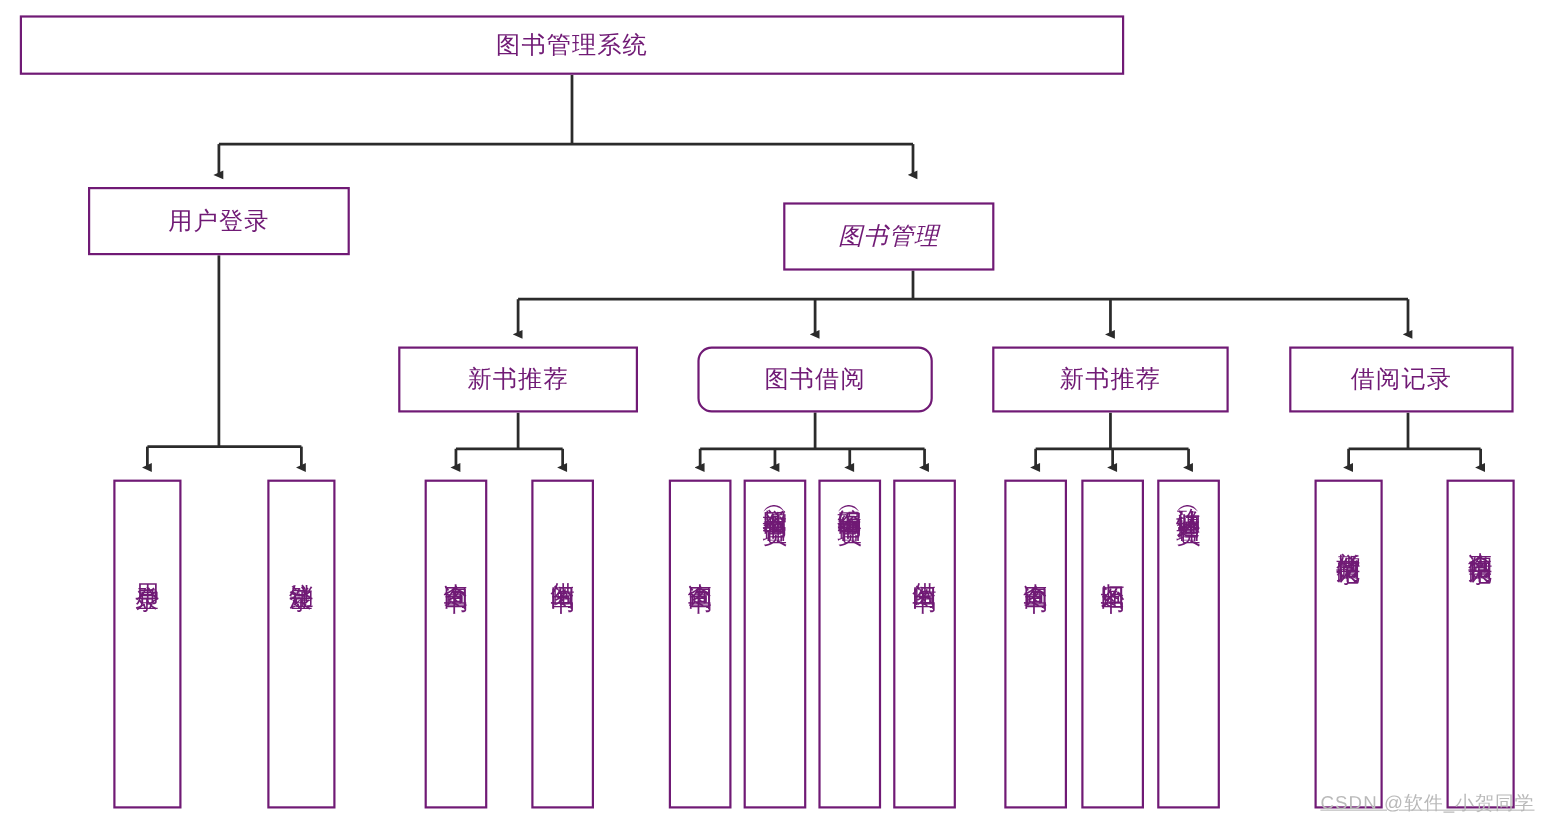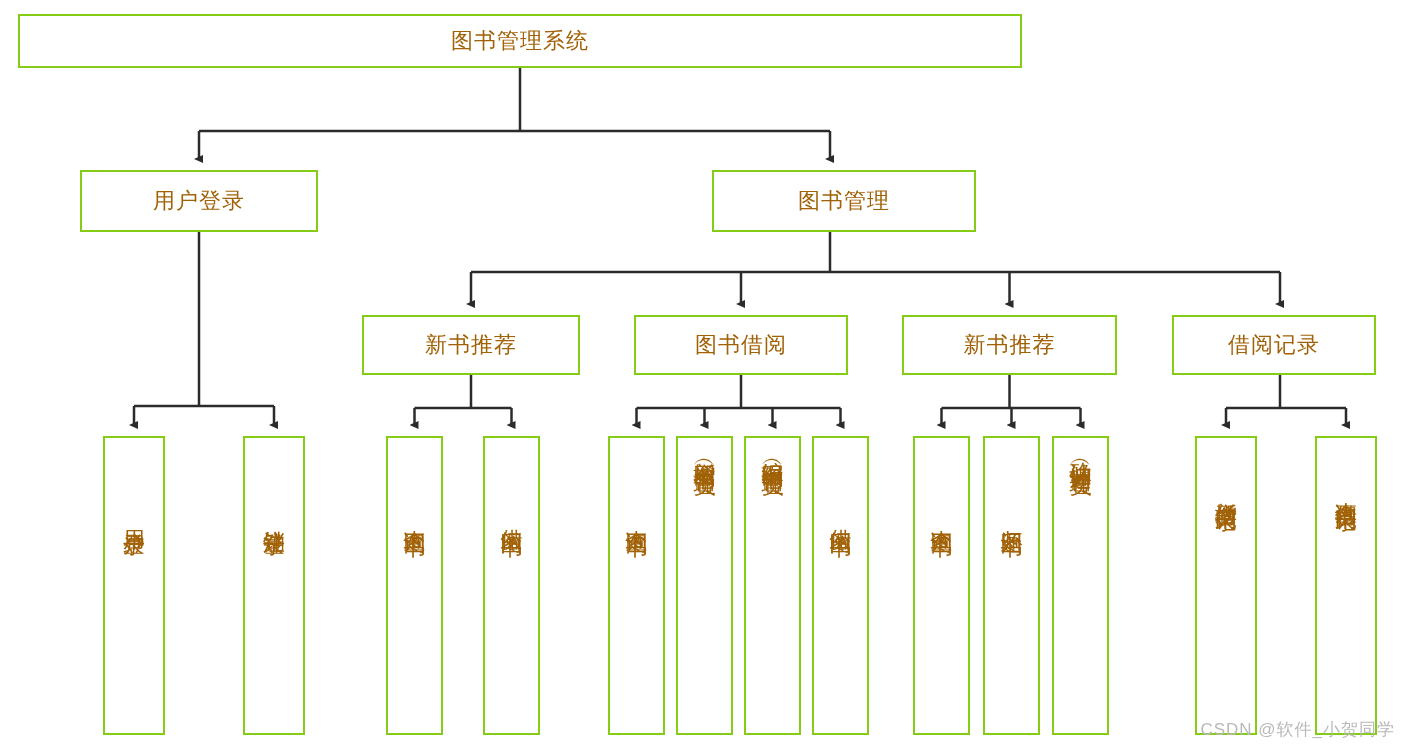--- a/index.html
+++ b/index.html
@@ -21,25 +21,25 @@
     position: absolute;
     left: 0;
     top: 0;
     width: 1405px;
     height: 747px;
   }
   .node {
     position: absolute;
     box-sizing: border-box;
     background: #ffffff;
-    border: 2px solid #84cc16;
+    border: 2px solid #701a75;
     display: flex;
     align-items: center;
     justify-content: center;
-    color: #a16207;
+    color: #701a75;
   }
   .node.horiz {
     font-size: 22px;
     letter-spacing: 1px;
   }
   .node.leaf {
     align-items: flex-start;
     justify-content: center;
     padding-top: 4px;
   }
@@ -62,20 +62,21 @@
   }
   .watermark {
     position: absolute;
     right: 10px;
     bottom: 6px;
     font-size: 17px;
     color: #b9b9b9;
     letter-spacing: 1px;
     pointer-events: none;
     white-space: nowrap;
+    text-decoration: underline;
   }
 </style>
 </head>
 <body>
 
 <div id="stage">
 
   <svg id="wires" viewBox="0 0 1405 747" xmlns="http://www.w3.org/2000/svg">
     <defs>
       <marker id="arrow" markerWidth="10" markerHeight="10" refX="5" refY="5" orient="auto" markerUnits="userSpaceOnUse">
@@ -119,27 +120,27 @@
       </g>
   </svg>
 
   <div id="nodes">
       <div class="node root horiz" style="left: 18px; top: 14px; width: 1004px; height: 54px;">
         <span>图书管理系统</span>
       </div>
       <div class="node lvl2 horiz" style="left: 80px; top: 170px; width: 238px; height: 62px;">
         <span>用户登录</span>
       </div>
-      <div class="node lvl2 horiz" style="left: 712px; top: 170px; width: 264px; height: 62px;">
+      <div class="node lvl2 horiz" style="left: 712px; top: 184px; width: 192px; height: 62px; font-style: italic;">
         <span>图书管理</span>
       </div>
       <div class="node lvl3 horiz" style="left: 362px; top: 315px; width: 218px; height: 60px;">
         <span>新书推荐</span>
       </div>
-      <div class="node lvl3 horiz" style="left: 634px; top: 315px; width: 214px; height: 60px;">
+      <div class="node lvl3 horiz" style="left: 634px; top: 315px; width: 214px; height: 60px; border-radius: 13px;">
         <span>图书借阅</span>
       </div>
       <div class="node lvl3 horiz" style="left: 902px; top: 315px; width: 215px; height: 60px;">
         <span>新书推荐</span>
       </div>
       <div class="node lvl3 horiz" style="left: 1172px; top: 315px; width: 204px; height: 60px;">
         <span>借阅记录</span>
       </div>
       <div class="node lvl4 leaf leaf-short" style="left: 103px; top: 436px; width: 62px; height: 299px;">
         <span class="vtext">用户登录</span>

